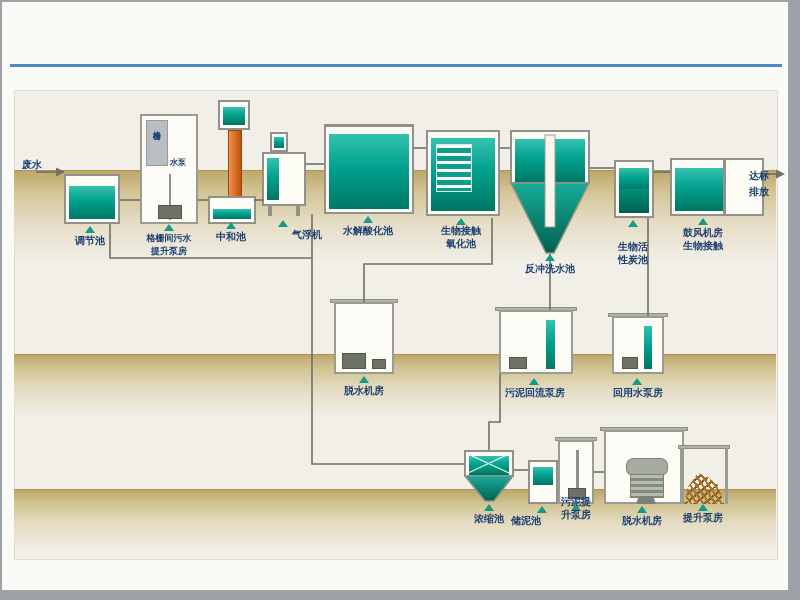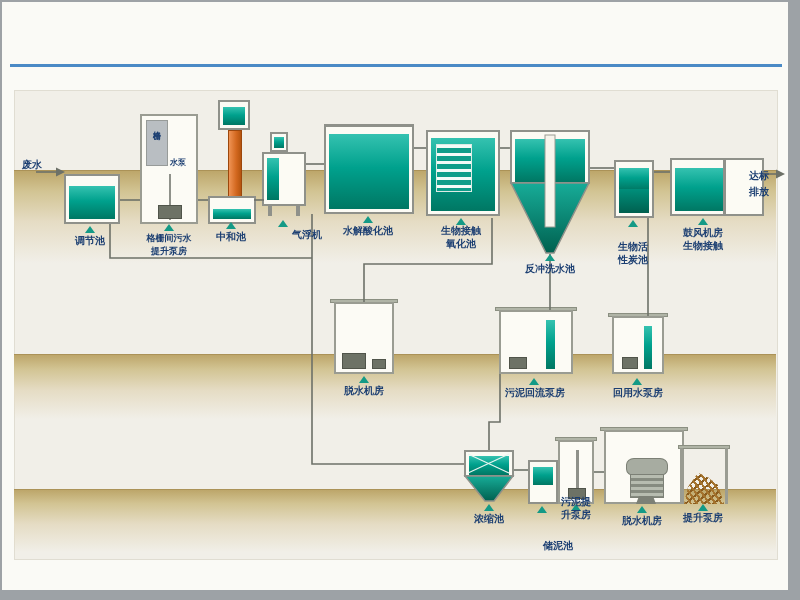--- a/index.html
+++ b/index.html
@@ -233,21 +233,21 @@
     </div>
   <div class="lbl" style="left:533px;top:384px;">
       <span>污泥回流泵房</span>
     </div>
   <div class="lbl" style="left:636px;top:384px;">
       <span>回用水泵房</span>
     </div>
   <div class="lbl" style="left:487px;top:510px;">
       <span>浓缩池</span>
     </div>
-  <div class="lbl" style="left:556px;top:512px;margin-top:25px;">
+  <div class="lbl" style="left:524px;top:512px;">
       <span>储泥池</span>
     </div>
   <div class="lbl" style="left:574px;top:493px;font-size:10px;">
       <span>污泥提</span>
       <span>升泵房</span>
     </div>
   <div class="lbl" style="left:640px;top:512px;">
       <span>脱水机房</span>
     </div>
   <div class="lbl" style="left:701px;top:509px;">

